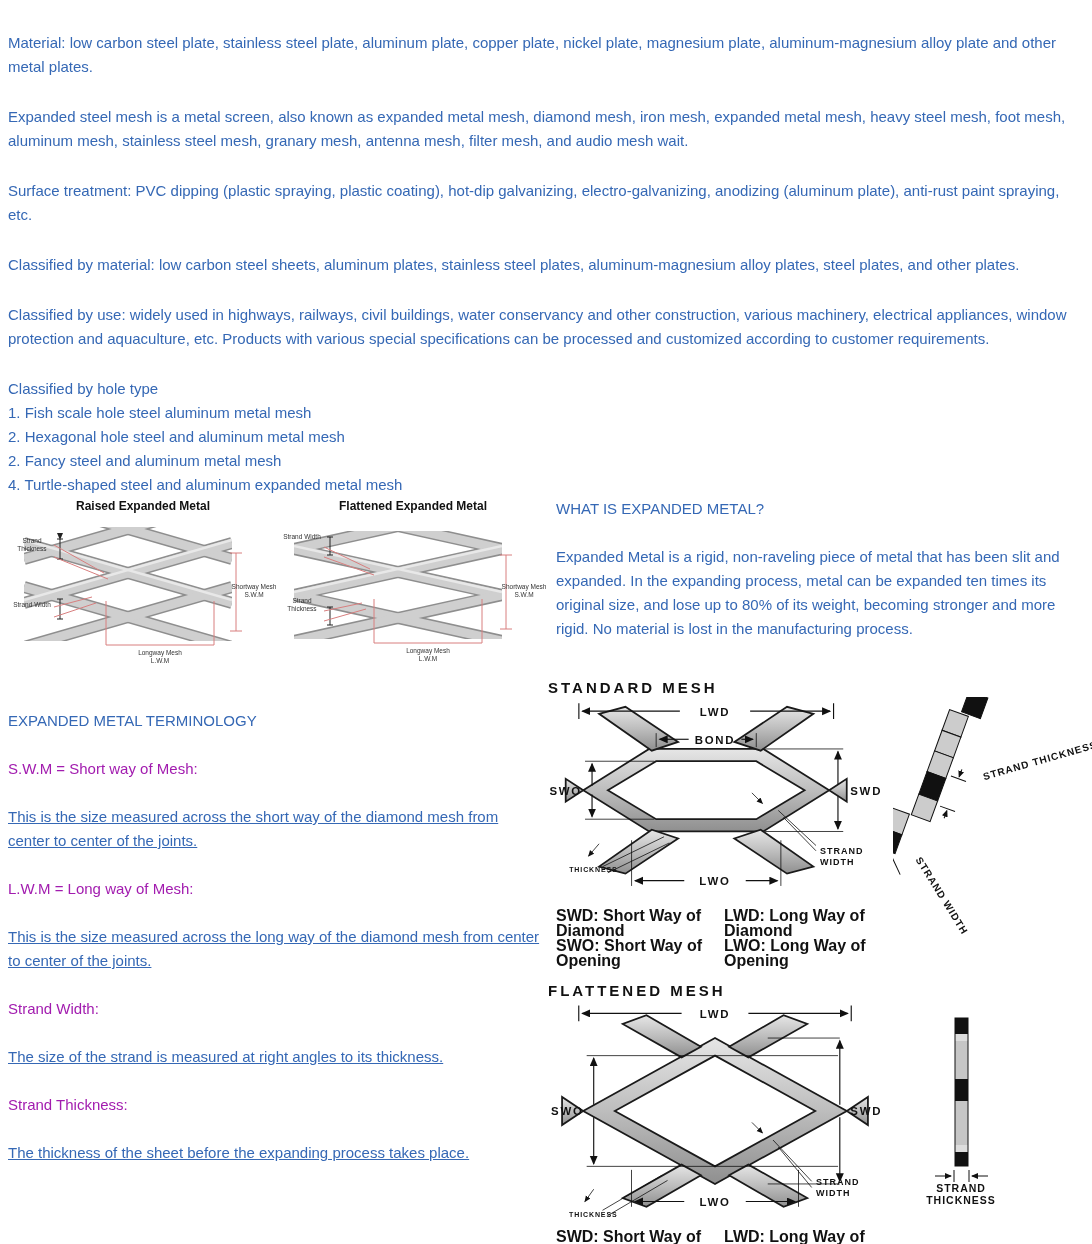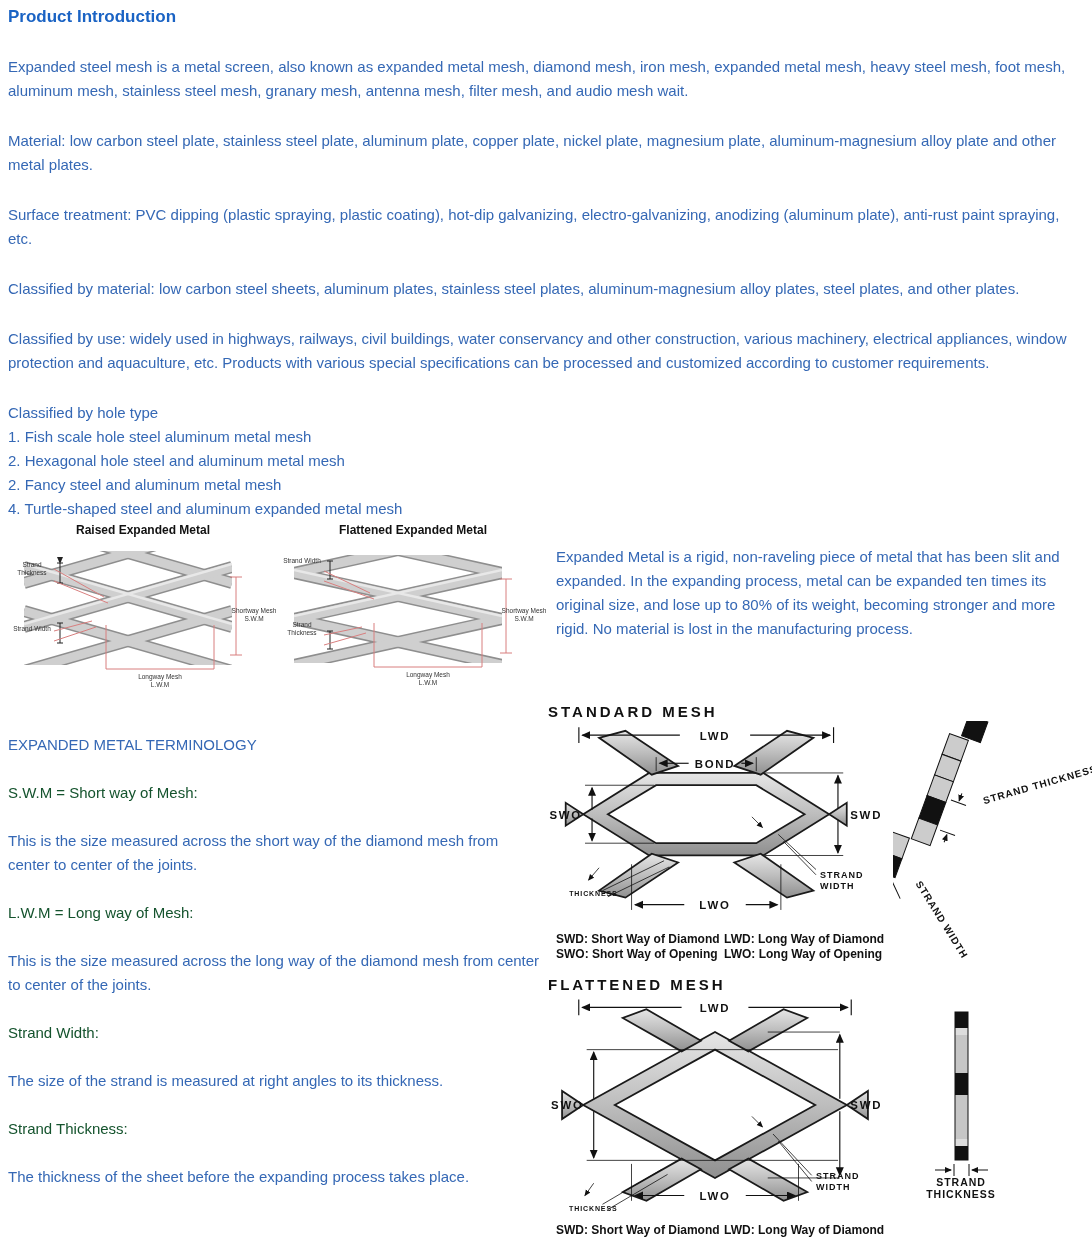--- a/index.html
+++ b/index.html
@@ -18,28 +18,28 @@
   .diagram-box svg{position:absolute;left:0;top:18px;}
   .tiny-lbl{position:absolute;font-size:6.5px;line-height:8px;color:#333;text-align:center;}
 
   .what-is{margin-left:8px;width:537px;}
   .section-head{color:#3568b5;font-size:15px;line-height:24px;margin:0;font-weight:normal;}
   .what-is .body-p{margin-top:24px;}
 
   
   .bottom-row{display:flex;align-items:flex-start;margin-top:4px;}
   .term-col{width:540px;flex:0 0 auto;padding-top:36px;}
-  .term-col .term{color:#14532d;font-size:15px;line-height:24px;margin:24px 0 0 0;}
-  .term-col .def{color:#3568b5;font-size:15px;line-height:24px;margin:24px 0 0 0;max-width:535px;}
+  .term-col .term{color:#a21caf;font-size:15px;line-height:24px;margin:24px 0 0 0;}
+  .term-col .def{color:#3568b5;font-size:15px;line-height:24px;margin:24px 0 0 0;max-width:535px;text-decoration:underline;}
 
   .mesh-col{width:536px;flex:0 0 auto;}
   .mesh-row{display:flex;align-items:flex-start;}
   .mesh-block{width:345px;flex:0 0 auto;}
   .mesh-title{font-size:15px;font-weight:bold;letter-spacing:3px;color:#111;margin:6px 0 2px 0;}
-  .legend{display:flex;font-size:12px;line-height:15px;font-weight:bold;color:#111;margin:4px 0 0 8px;}
+  .legend{display:flex;font-size:16px;line-height:15px;font-weight:bold;color:#111;margin:4px 0 0 8px;}
   .legend .lcol{width:168px;}
   .side-diagram{position:relative;flex:0 0 auto;}
   .rot-lbl{position:absolute;font-size:10px;font-weight:bold;color:#111;letter-spacing:1px;white-space:nowrap;}
   .bar-lbl{position:absolute;font-size:10.5px;font-weight:bold;color:#111;text-align:center;letter-spacing:1px;}
   .sw-html-lbl{position:absolute;font-size:9px;font-weight:bold;color:#111;line-height:11px;letter-spacing:1px;}
 
   svg text{font-family:"Liberation Sans",sans-serif;}
   .dim{stroke:#111;stroke-width:1.3;fill:none;}
   .dimthin{stroke:#111;stroke-width:0.9;fill:none;}
   .dimtxt{font-size:13px;font-weight:bold;fill:#111;letter-spacing:2px;}
@@ -49,24 +49,23 @@
   .blackdim{stroke:#222;stroke-width:1;fill:none;}
   .edge{stroke:#8e8e8e;stroke-width:12;fill:none;}
   .face{stroke:#cfcfcf;stroke-width:9;fill:none;}
   .hl{stroke:#e8e8e8;stroke-width:2.5;fill:none;}
 </style>
 </head>
 <body>
 
 <div class="content">
 
-  <h1 class="page-title">Product Introduction</h1>
-
+
+  <p class="body-p">Material: low carbon steel plate, stainless steel plate, aluminum plate, copper plate, nickel plate, magnesium plate, aluminum-magnesium alloy plate and other metal plates.</p>
   <p class="body-p">Expanded steel mesh is a metal screen, also known as expanded metal mesh, diamond mesh, iron mesh, expanded metal mesh, heavy steel mesh, foot mesh, aluminum mesh, stainless steel mesh, granary mesh, antenna mesh, filter mesh, and audio mesh wait.</p>
-  <p class="body-p">Material: low carbon steel plate, stainless steel plate, aluminum plate, copper plate, nickel plate, magnesium plate, aluminum-magnesium alloy plate and other metal plates.</p>
   <p class="body-p">Surface treatment: PVC dipping (plastic spraying, plastic coating), hot-dip galvanizing, electro-galvanizing, anodizing (aluminum plate), anti-rust paint spraying, etc.</p>
   <p class="body-p">Classified by material: low carbon steel sheets, aluminum plates, stainless steel plates, aluminum-magnesium alloy plates, steel plates, and other plates.</p>
   <p class="body-p">Classified by use: widely used in highways, railways, civil buildings, water conservancy and other construction, various machinery, electrical appliances, window protection and aquaculture, etc. Products with various special specifications can be processed and customized according to customer requirements.</p>
 
   <div class="hole-list">
     <div>Classified by hole type</div>
     <div>1. Fish scale hole steel aluminum metal mesh</div>
     <div>2. Hexagonal hole steel and aluminum metal mesh</div>
     <div>2. Fancy steel and aluminum metal mesh</div>
     <div>4. Turtle-shaped steel and aluminum expanded metal mesh</div>
@@ -160,20 +159,21 @@
           <div>S.W.M</div>
         </div>
         <div class="tiny-lbl" style="left:110px;top:150px;width:80px;">
           <div>Longway Mesh</div>
           <div>L.W.M</div>
         </div>
       </div>
     </div>
 
     <div class="what-is">
+      <h2 class="section-head">WHAT IS EXPANDED METAL?</h2>
       <p class="body-p">Expanded Metal is a rigid, non-raveling piece of metal that has been slit and expanded. In the expanding process, metal can be expanded ten times its original size, and lose up to 80% of its weight, becoming stronger and more rigid. No material is lost in the manufacturing process.</p>
     </div>
   </div>
 
   <div class="bottom-row">
 
     <div class="term-col">
       <h2 class="section-head">EXPANDED METAL TERMINOLOGY</h2>
       <p class="term">S.W.M = Short way of Mesh:</p>
       <p class="def">This is the size measured across the short way of the diamond mesh from center to center of the joints.</p>

